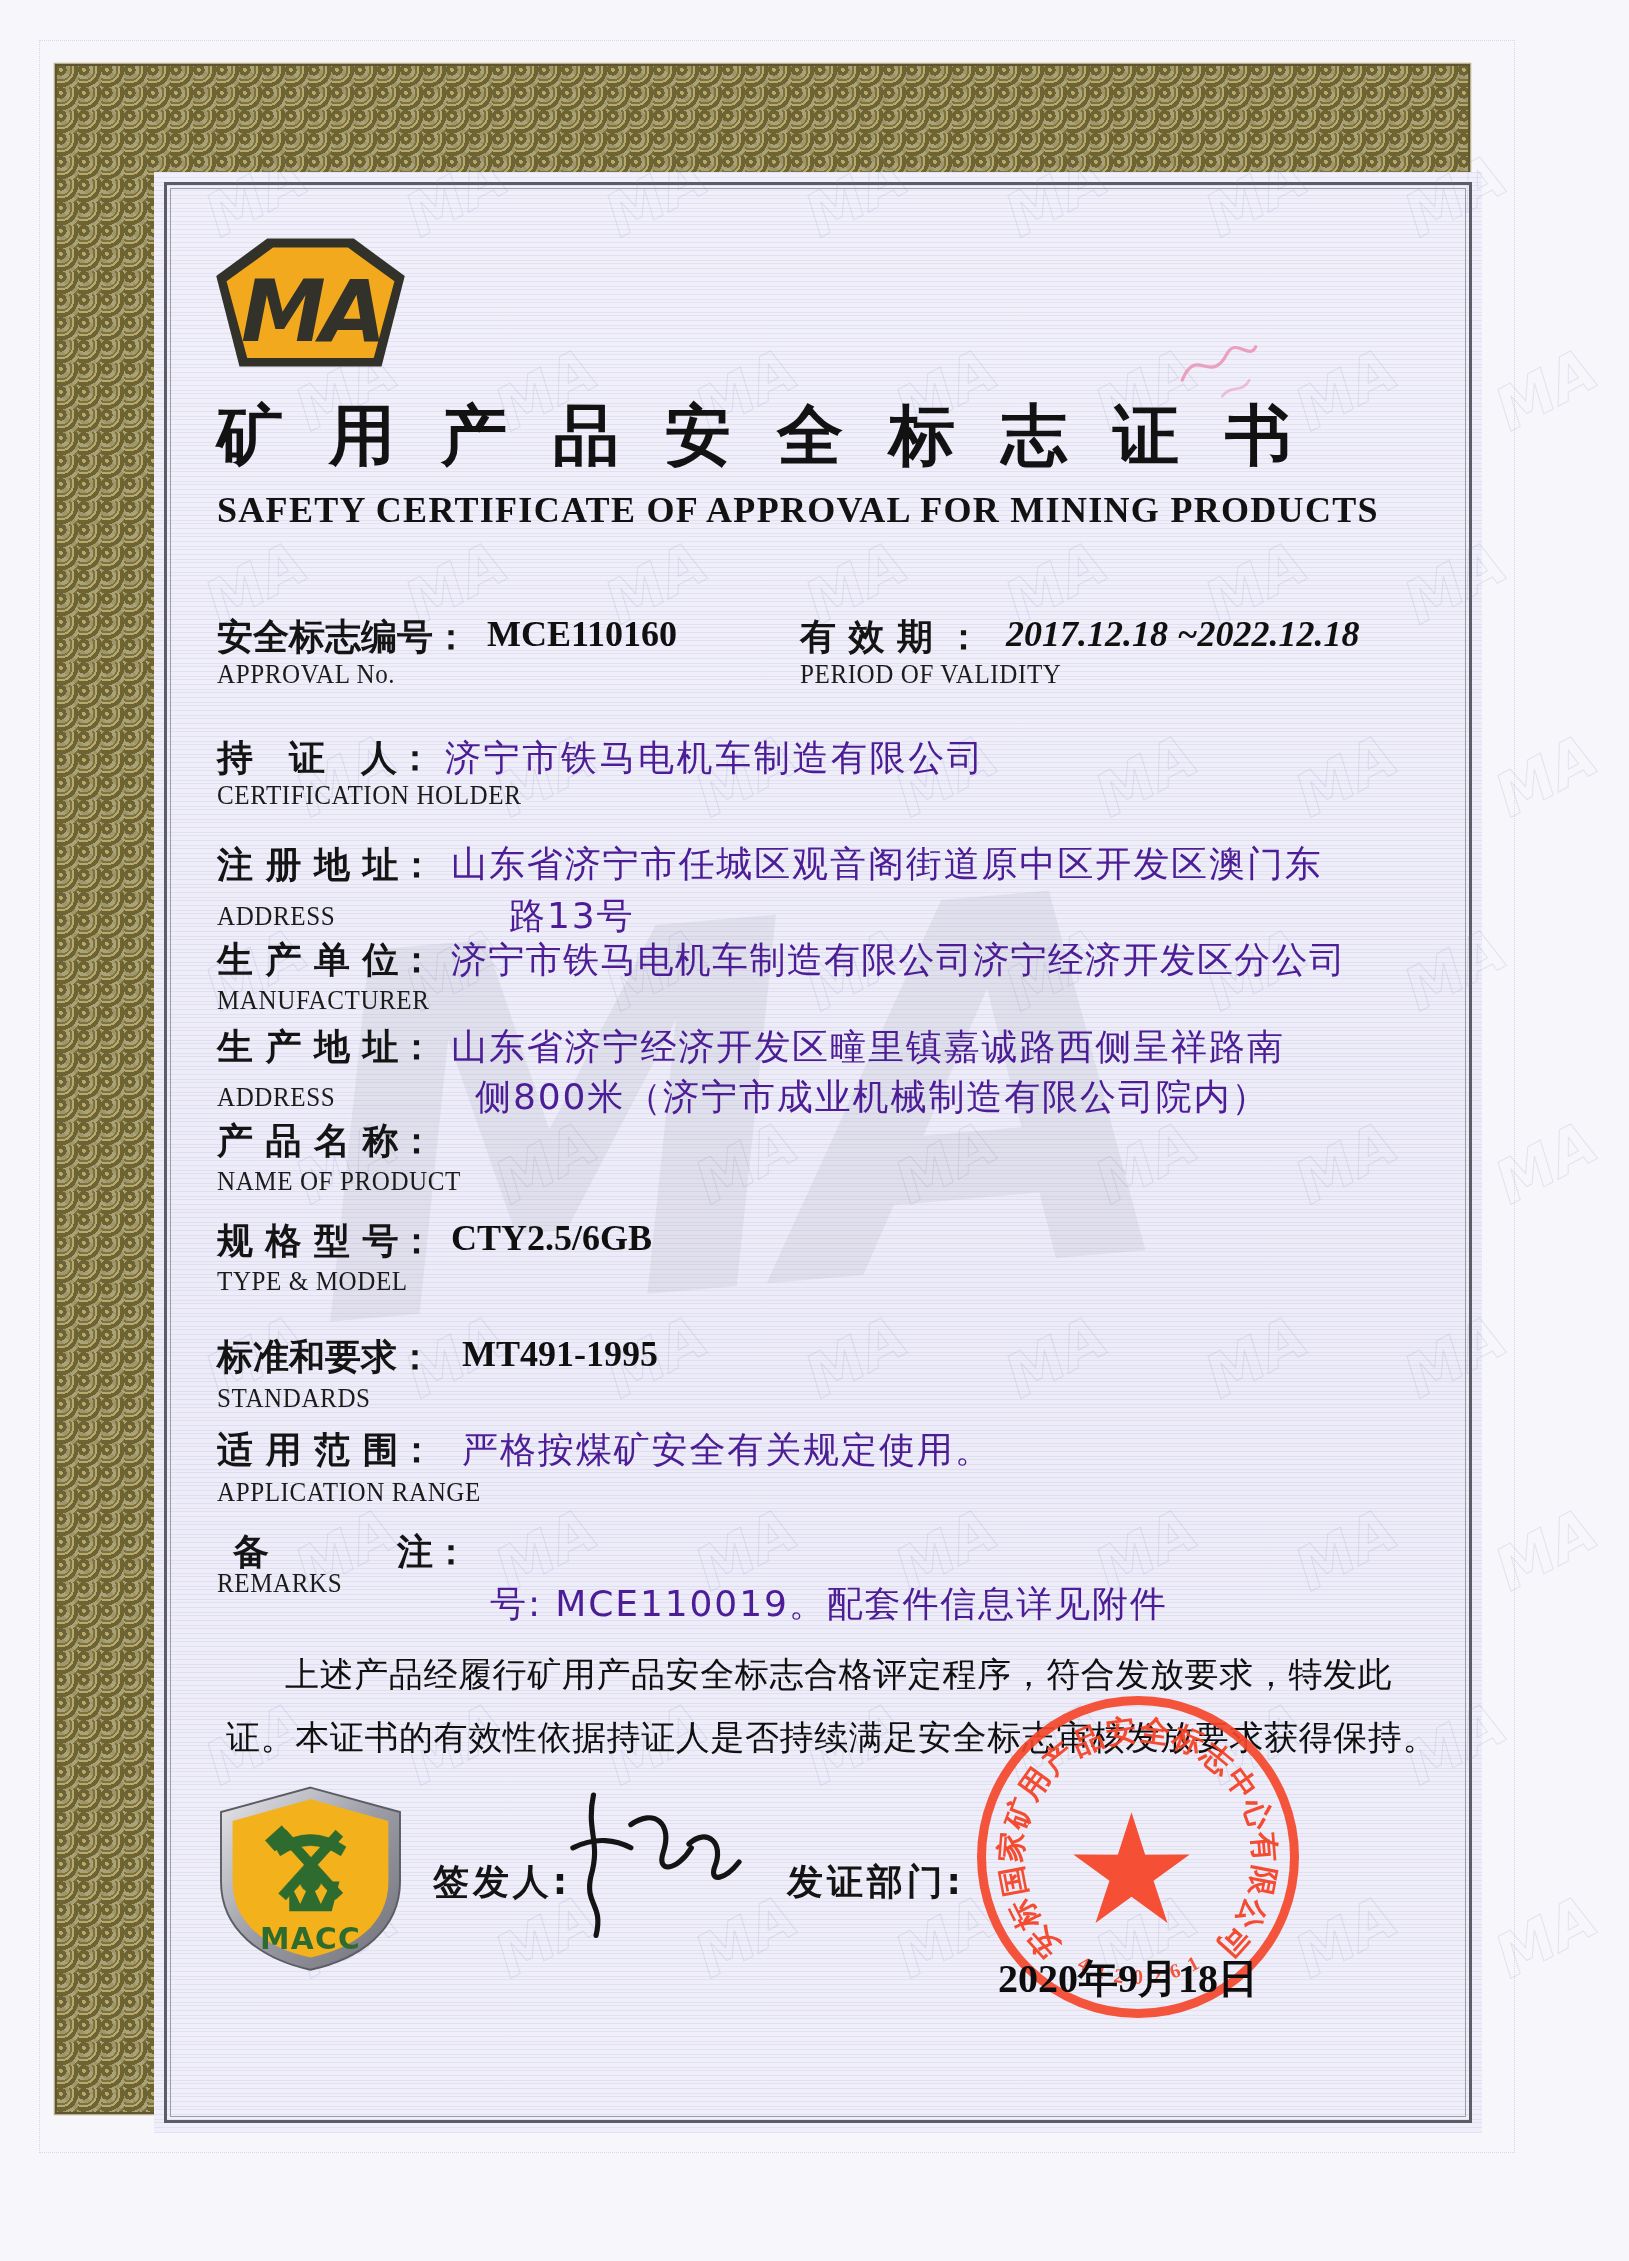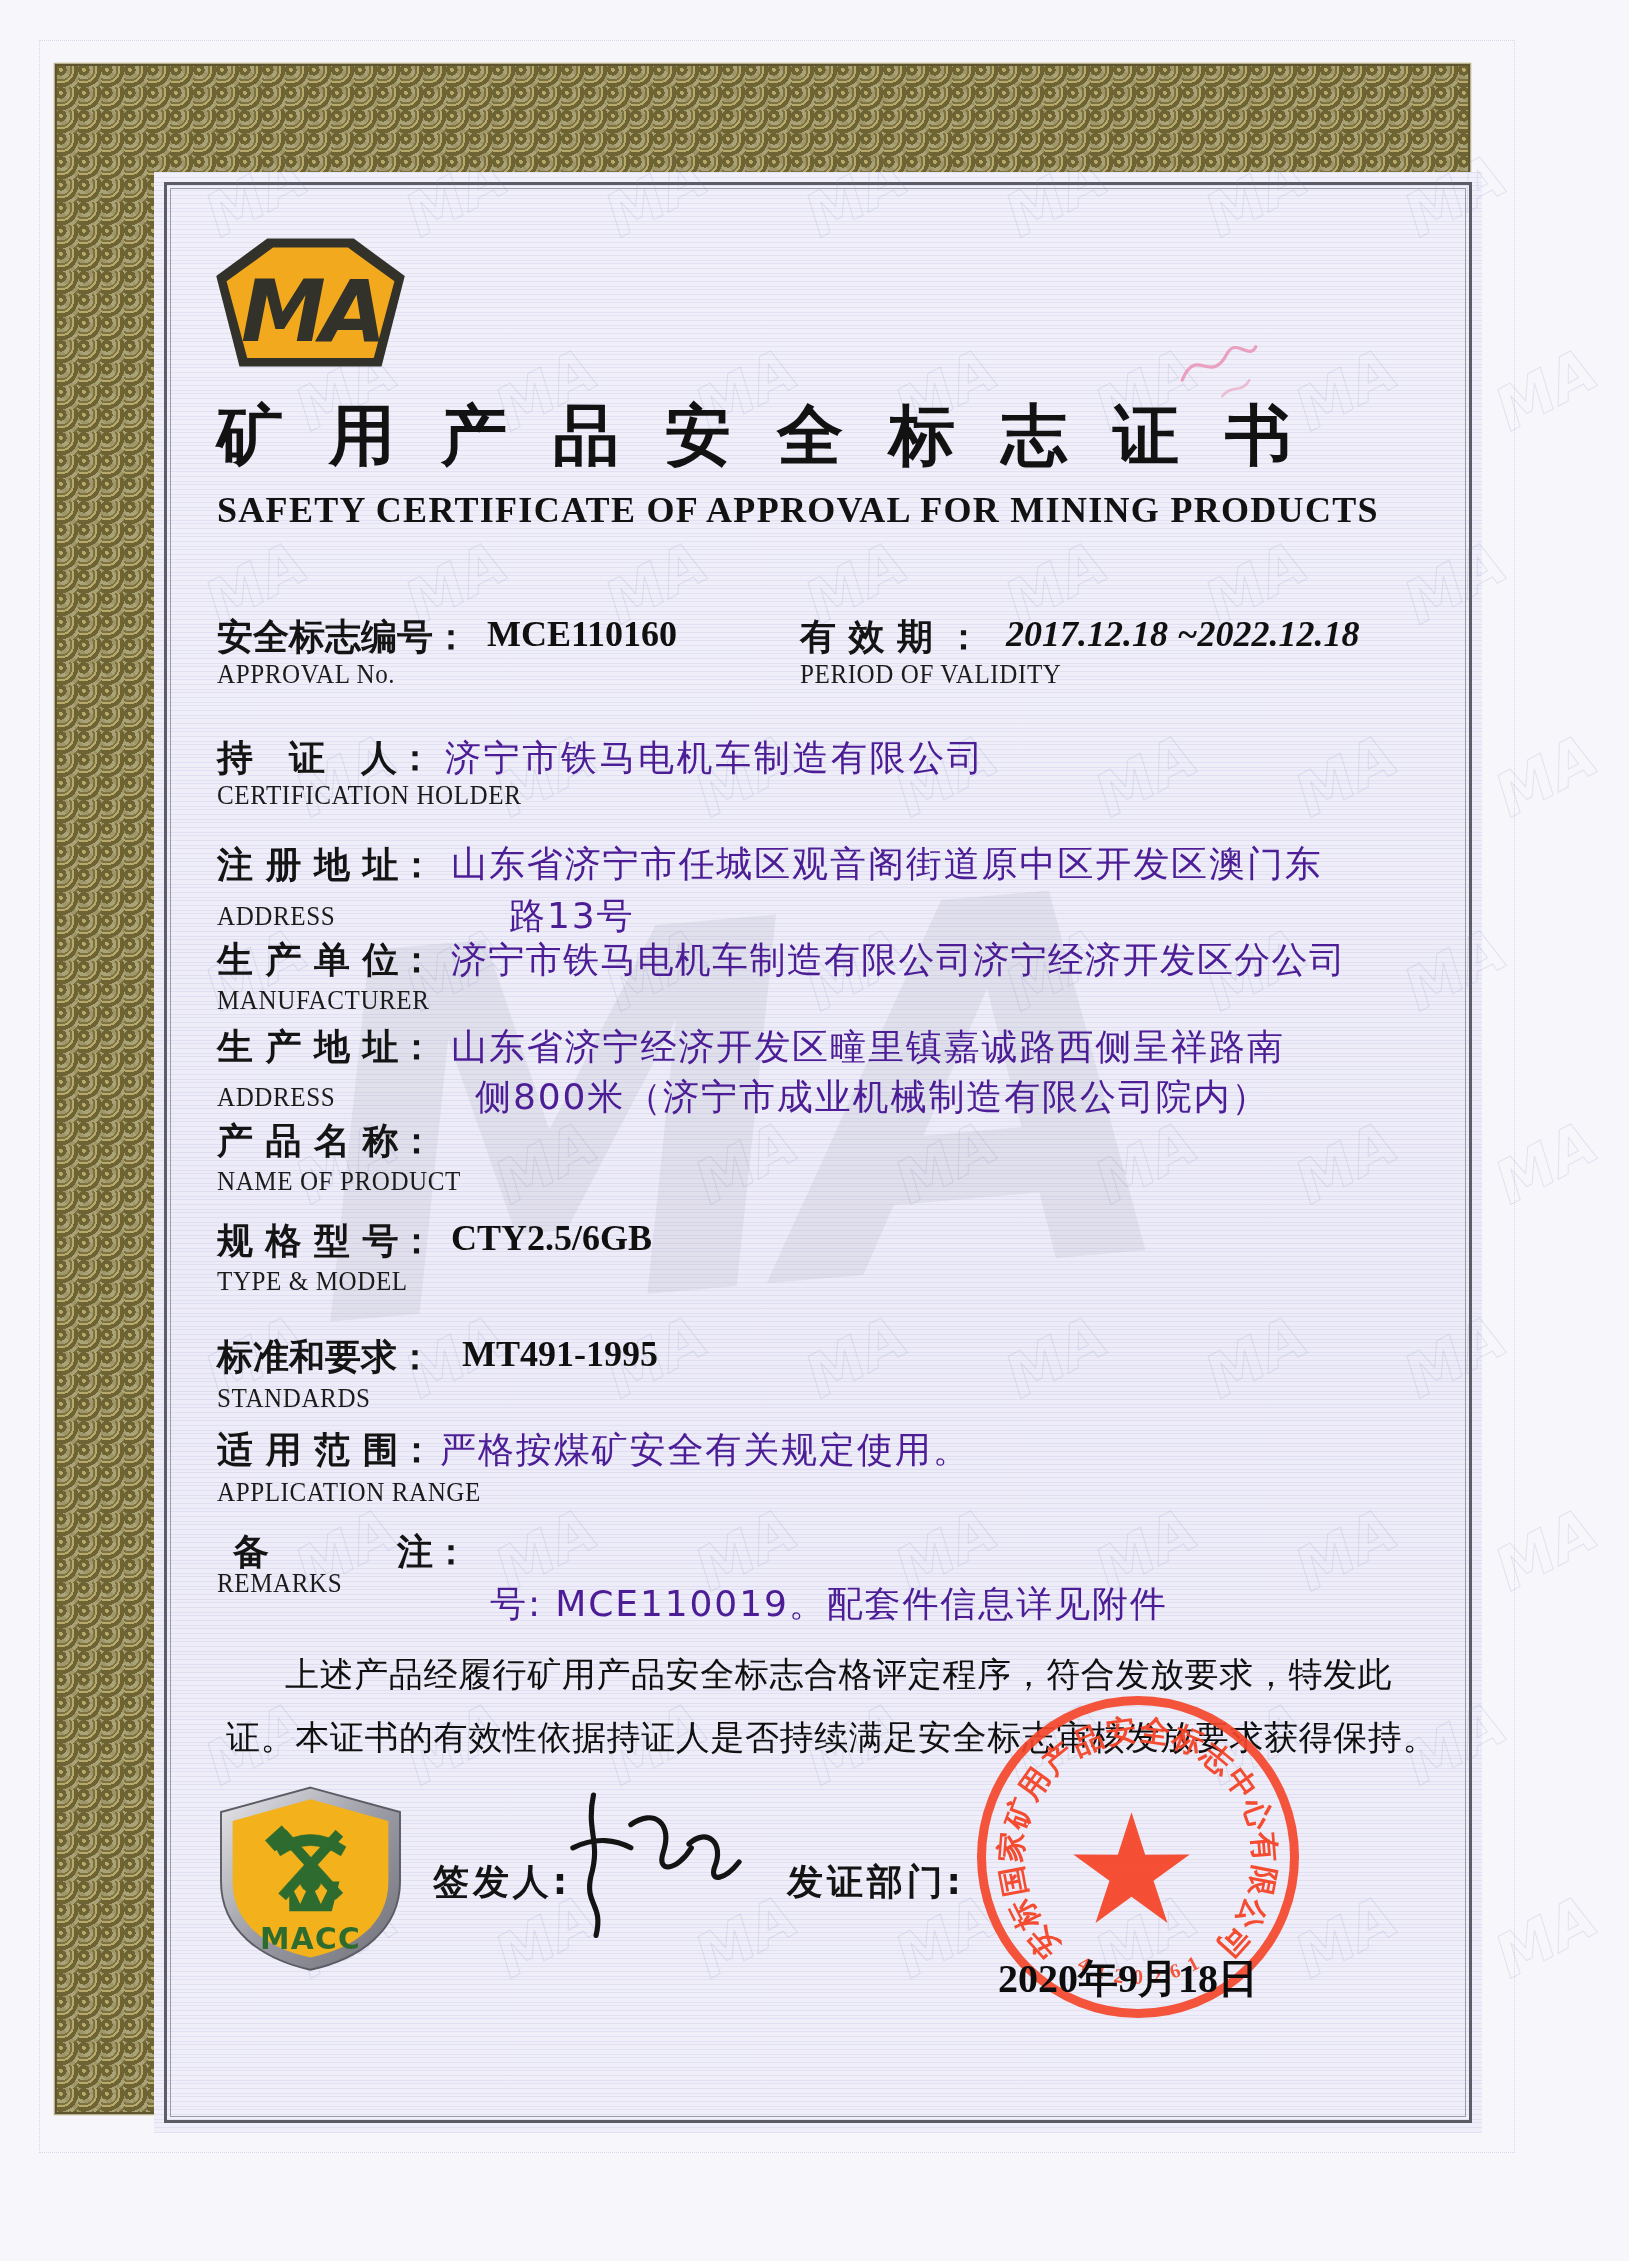--- a/index.html
+++ b/index.html
@@ -179,21 +179,21 @@
 
   <div class="abs zh-label" style="left:217px;top:1217px;">规 格 型 号：</div>
   <div class="abs lat-value" style="left:451px;top:1217px;">CTY2.5/6GB</div>
   <div class="abs en-label" style="left:217px;top:1266px;">TYPE &amp; MODEL</div>
 
   <div class="abs zh-label" style="left:217px;top:1333px;">标准和要求：</div>
   <div class="abs lat-value" style="left:462px;top:1333px;">MT491-1995</div>
   <div class="abs en-label" style="left:217px;top:1383px;">STANDARDS</div>
 
   <div class="abs zh-label" style="left:217px;top:1426px;">适 用 范 围：</div>
-  <div class="abs zh-value" style="left:440px;top:1426px;letter-spacing:1.9px;">严格按煤矿安全有关规定使用。</div>
+  <div class="abs zh-value" style="left:462px;top:1426px;letter-spacing:1.9px;">严格按煤矿安全有关规定使用。</div>
   <div class="abs en-label" style="left:217px;top:1477px;">APPLICATION RANGE</div>
 
   <div class="abs zh-label" style="left:233px;top:1528px;">备</div>
   <div class="abs zh-label" style="left:397px;top:1528px;">注：</div>
   <div class="abs zh-value" style="left:490px;top:1580px;letter-spacing:1.9px;">号: MCE110019。配套件信息详见附件</div>
   <div class="abs en-label" style="left:217px;top:1568px;">REMARKS</div>
 
   <div class="abs decl" style="left:226px;top:1715px;">证。本证书的有效性依据持证人是否持续满足安全标志审核发放要求获得保持。</div>
   <div class="abs decl" style="left:285px;top:1652px;">上述产品经履行矿用产品安全标志合格评定程序，符合发放要求，特发此</div>
 

